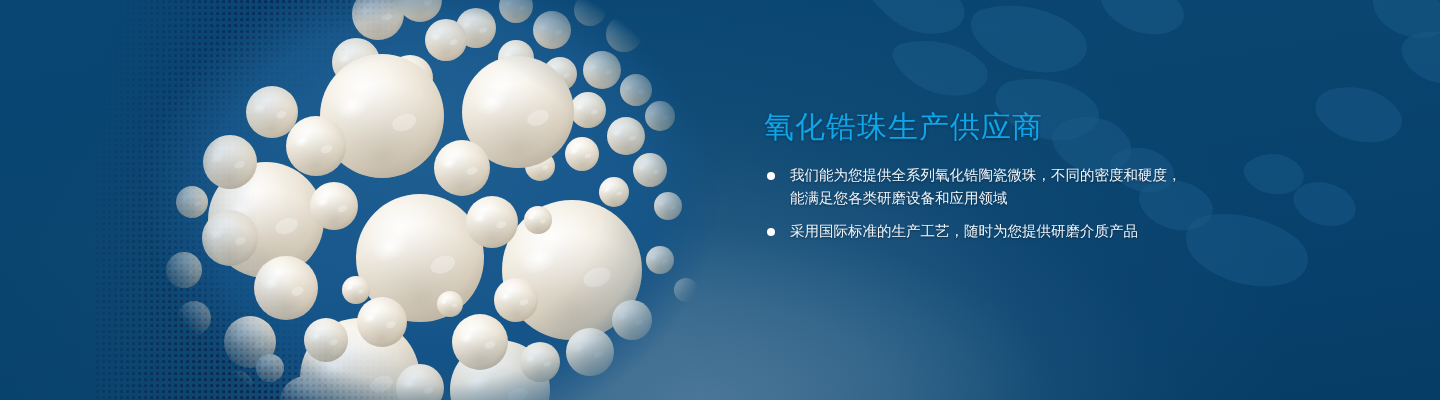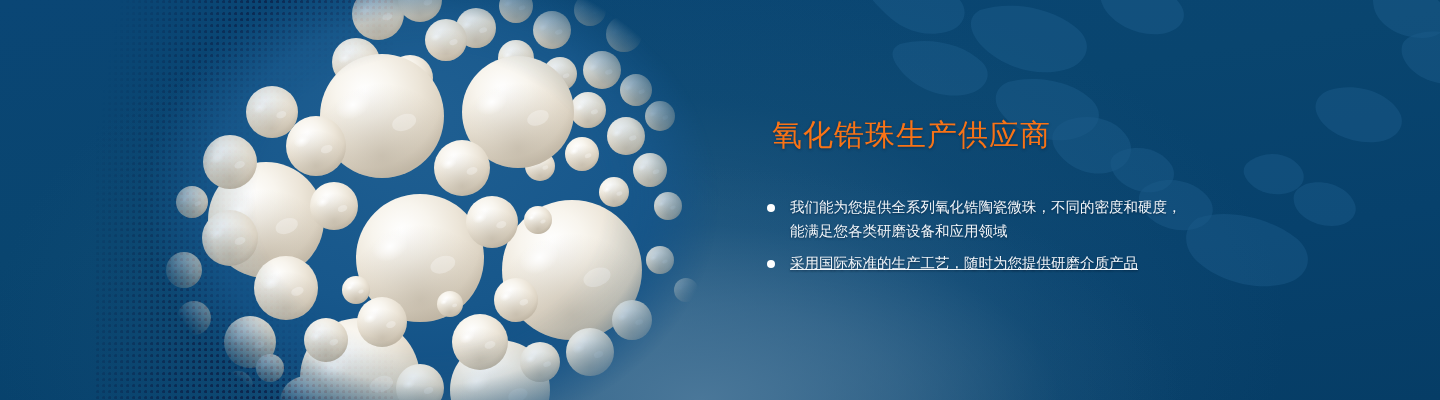--- a/index.html
+++ b/index.html
@@ -71,54 +71,54 @@
   .bead-photo svg { display: block; width: 100%; height: 100%; }
 
   
   .copy {
     position: absolute;
     left: 764px;
     top: 108px;
     width: 560px;
   }
   .headline {
-    margin: 8px;
+    margin: 0;
     font-size: 30px;
     font-weight: 400;
     line-height: 38px;
-    color: #f97316;
+    color: #0ea5e9;
     letter-spacing: 1px;
     text-shadow: 0 1px 3px rgba(0,22,45,0.45);
   }
   .bullets {
     list-style: none;
-    margin: 42px 0 0 0;
+    margin: 18px 0 0 0;
     padding: 0;
   }
   .bullet {
     position: relative;
     padding-left: 26px;
     margin-bottom: 9px;
     font-size: 14.5px;
     line-height: 23px;
     color: #f2f6fa;
     text-shadow: 0 1px 2px rgba(0,20,42,0.5);
   }
-  .bullet:last-child { margin-bottom: 0; text-decoration: underline; }
+  .bullet:last-child { margin-bottom: 0; }
   .bullet-dot {
     position: absolute;
     left: 3px;
     top: 8px;
     width: 8px;
     height: 8px;
     border-radius: 50%;
     background: #ffffff;
   }
   .bullet-line { display: block; }
-  .bullet-line + .bullet-line { margin-top: 1px; }
+  .bullet-line + .bullet-line { margin-top: 1px; font-family: Liberation Mono, monospace; }
 </style>
 </head>
 <body>
 
 <div class="banner">
 
   <div class="bg-base"></div>
 
   <div class="bg-map">
     <svg viewBox="0 0 620 330" xmlns="http://www.w3.org/2000/svg" aria-hidden="true">

